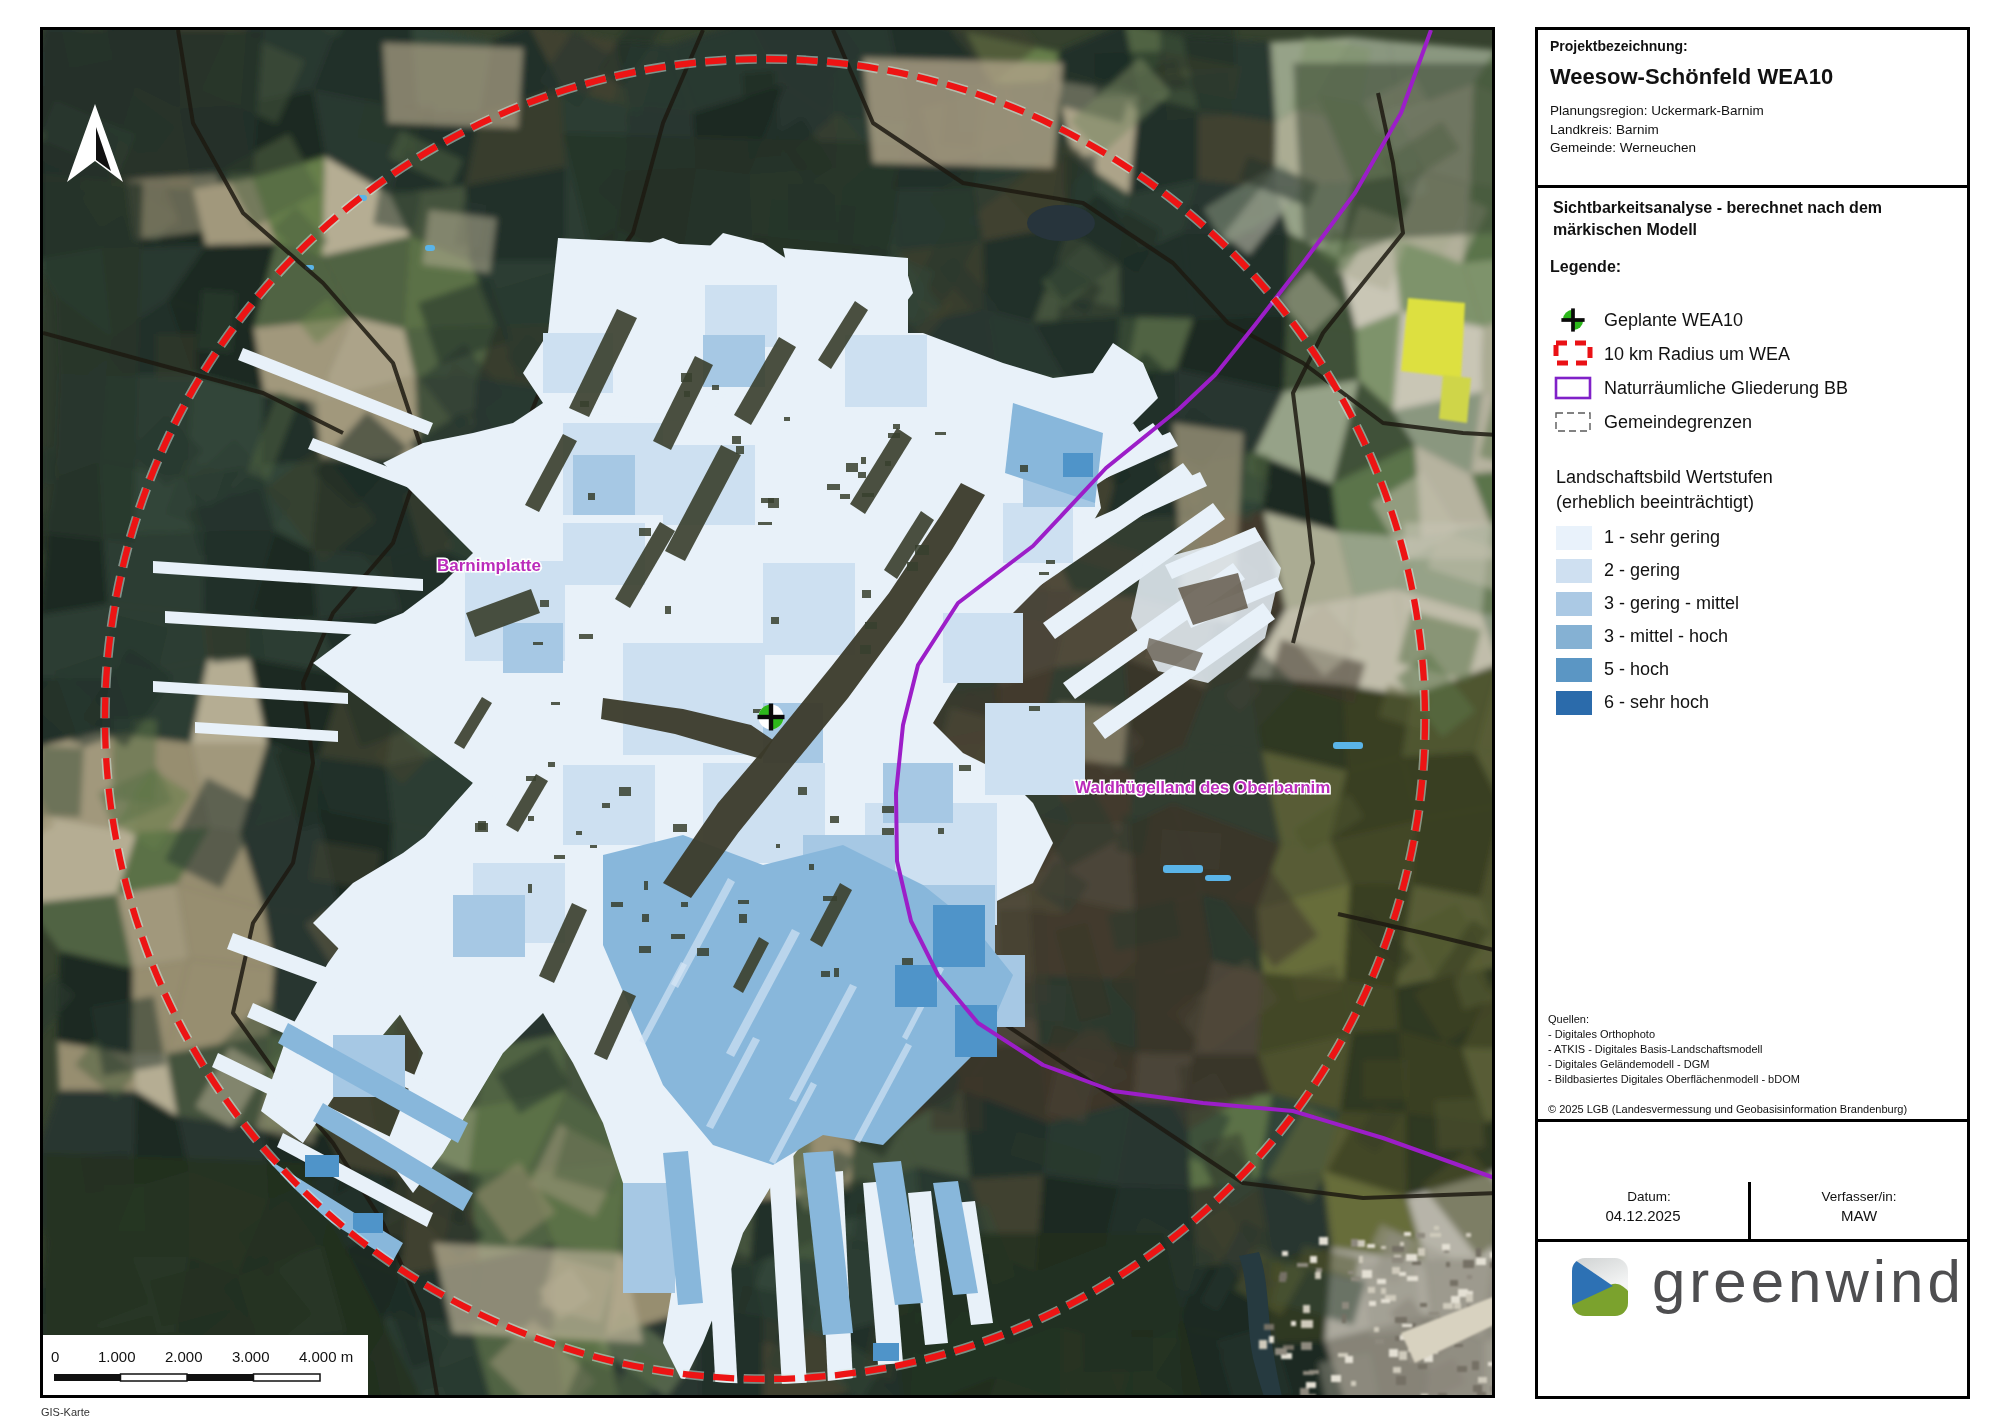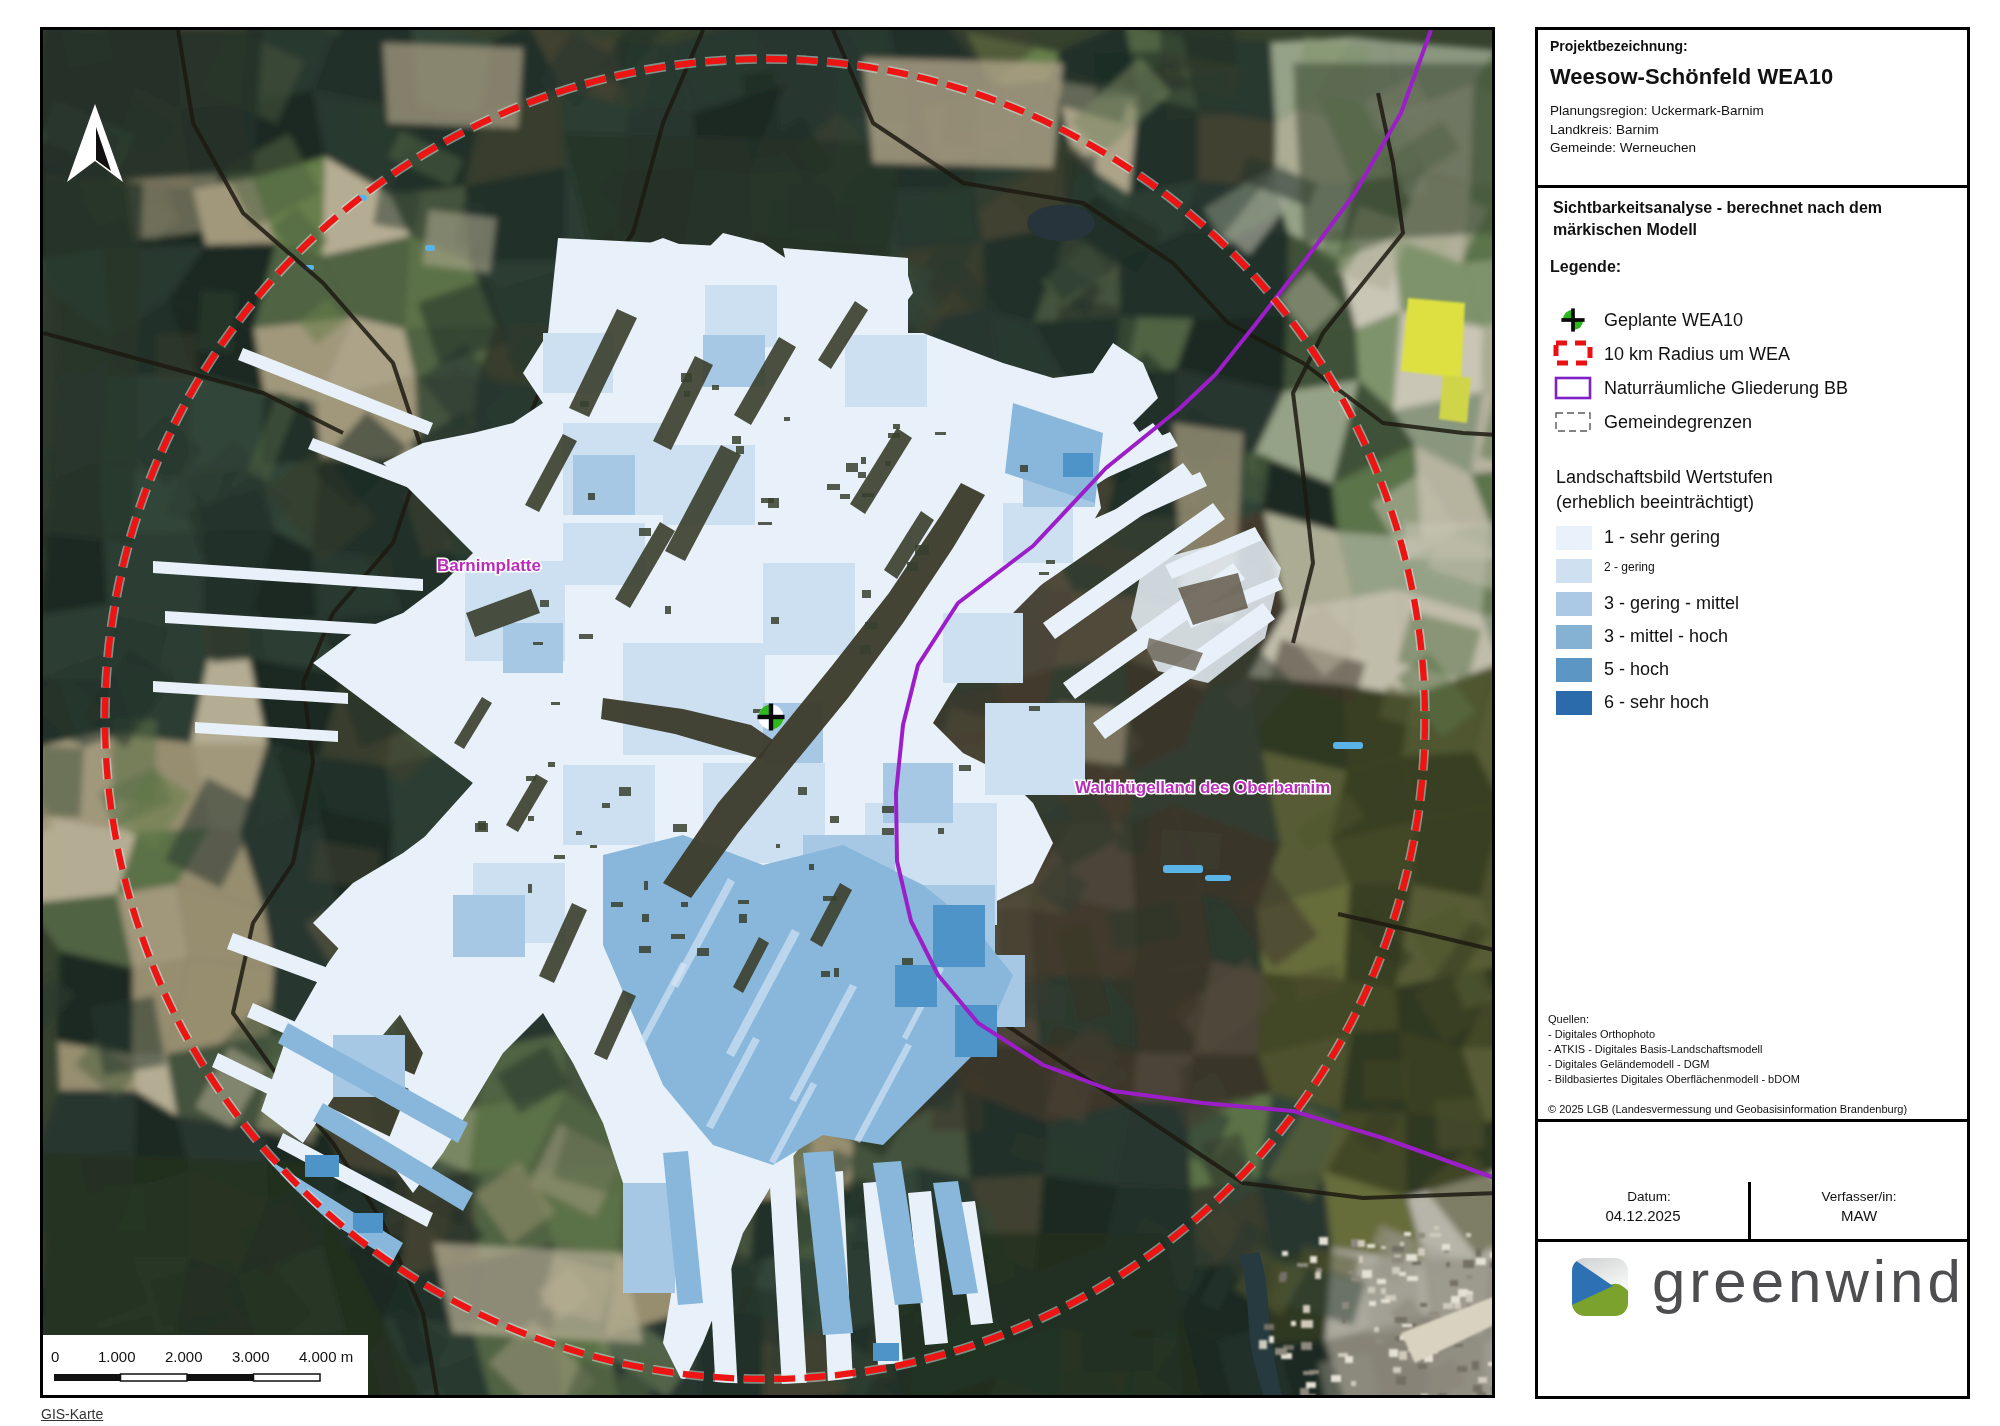--- a/index.html
+++ b/index.html
@@ -1197,21 +1197,21 @@
       </g>
       <g>
         <rect x="11" y="1344" width="66.5" height="7" fill="#111"></rect>
         <rect x="77.5" y="1344" width="66.5" height="7" fill="#fff" stroke="#111" stroke-width="1.5"></rect>
         <rect x="144" y="1344" width="66.5" height="7" fill="#111"></rect>
         <rect x="210.5" y="1344" width="66.5" height="7" fill="#fff" stroke="#111" stroke-width="1.5"></rect>
       </g>
 </svg>
 </div>
 
-<div class="abs" style="left:41px;top:1406px;font-size:14px;color:#333;text-decoration:underline;">GIS-Karte</div>
+<div class="abs" style="left:41px;top:1406px;font-size:11px;color:#333;">GIS-Karte</div>
 
 <div class="abs" style="left:1535px;top:27px;width:435px;height:1372px;border:3px solid #000;box-sizing:border-box;background:#fff;">
 
   <div class="abs" style="left:0;top:0;width:429px;height:158px;border-bottom:3px solid #000;box-sizing:border-box;">
 
     <div class="abs" style="left:12px;top:8px;font-size:14px;font-weight:bold;">Projektbezeichnung:</div>
 
     <div class="abs" style="left:12px;top:34px;font-size:22px;font-weight:bold;">Weesow-Schönfeld WEA10</div>
 
     <div class="abs" style="left:12px;top:72px;font-size:13.5px;line-height:18.5px;">Planungsregion: Uckermark-Barnim<br>Landkreis: Barnim<br>Gemeinde: Werneuchen</div>
@@ -1242,21 +1242,21 @@
       <div style="position:absolute;left:66px;top:190px;font-size:18px;">Naturräumliche Gliederung BB</div>
       <div style="position:absolute;left:15px;top:221px;"><svg width="40" height="26" viewBox="0 0 40 26">
           <rect x="3" y="4" width="34" height="18" fill="none" stroke="#5a5a5a" stroke-width="1.4" stroke-dasharray="7 4"></rect>
         </svg></div>
       <div style="position:absolute;left:66px;top:224px;font-size:18px;">Gemeindegrenzen</div>
 
     <div class="abs" style="left:18px;top:277px;font-size:18px;line-height:25px;">Landschaftsbild Wertstufen<br>(erheblich beeinträchtigt)</div>
     <div style="position:absolute;left:18px;top:338px;width:36px;height:24px;background:#e9f2fb;"></div>
       <div style="position:absolute;left:66px;top:339px;font-size:18px;">1 - sehr gering</div>
       <div style="position:absolute;left:18px;top:371px;width:36px;height:24px;background:#cfe0f1;"></div>
-      <div style="position:absolute;left:66px;top:372px;font-size:12px;">2 - gering</div>
+      <div style="position:absolute;left:66px;top:372px;font-size:18px;">2 - gering</div>
       <div style="position:absolute;left:18px;top:404px;width:36px;height:24px;background:#abc9e4;"></div>
       <div style="position:absolute;left:66px;top:405px;font-size:18px;">3 - gering - mittel</div>
       <div style="position:absolute;left:18px;top:437px;width:36px;height:24px;background:#85b1d3;"></div>
       <div style="position:absolute;left:66px;top:438px;font-size:18px;">3 - mittel - hoch</div>
       <div style="position:absolute;left:18px;top:470px;width:36px;height:24px;background:#5b96c4;"></div>
       <div style="position:absolute;left:66px;top:471px;font-size:18px;">5 - hoch</div>
       <div style="position:absolute;left:18px;top:503px;width:36px;height:24px;background:#2b6bab;"></div>
       <div style="position:absolute;left:66px;top:504px;font-size:18px;">6 - sehr hoch</div>
 
     <div class="abs" style="left:10px;top:824px;font-size:11px;line-height:15px;">Quellen:<br>- Digitales Orthophoto<br>- ATKIS - Digitales Basis-Landschaftsmodell<br>- Digitales Geländemodell - DGM<br>- Bildbasiertes Digitales Oberflächenmodell - bDOM</div>

